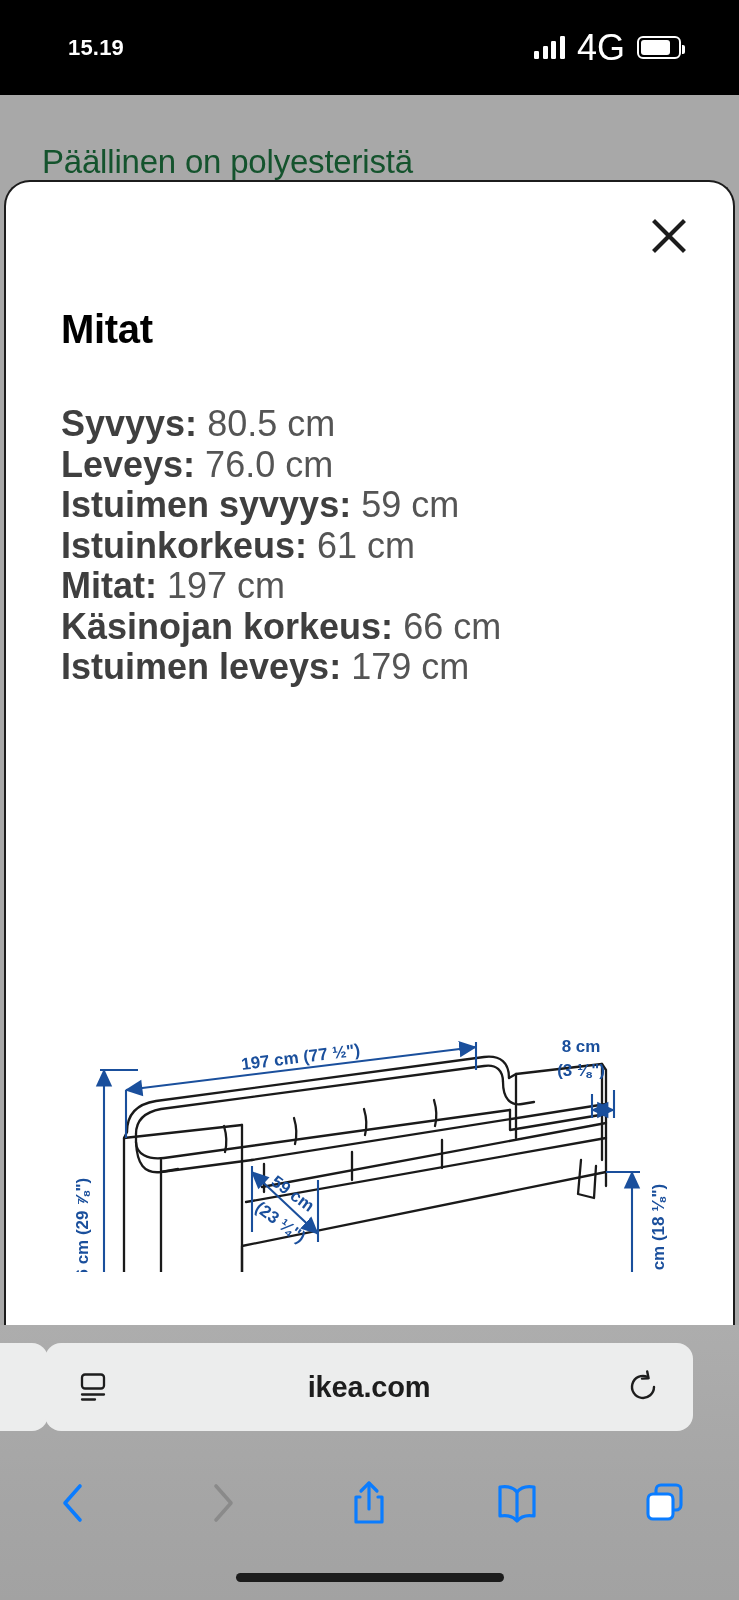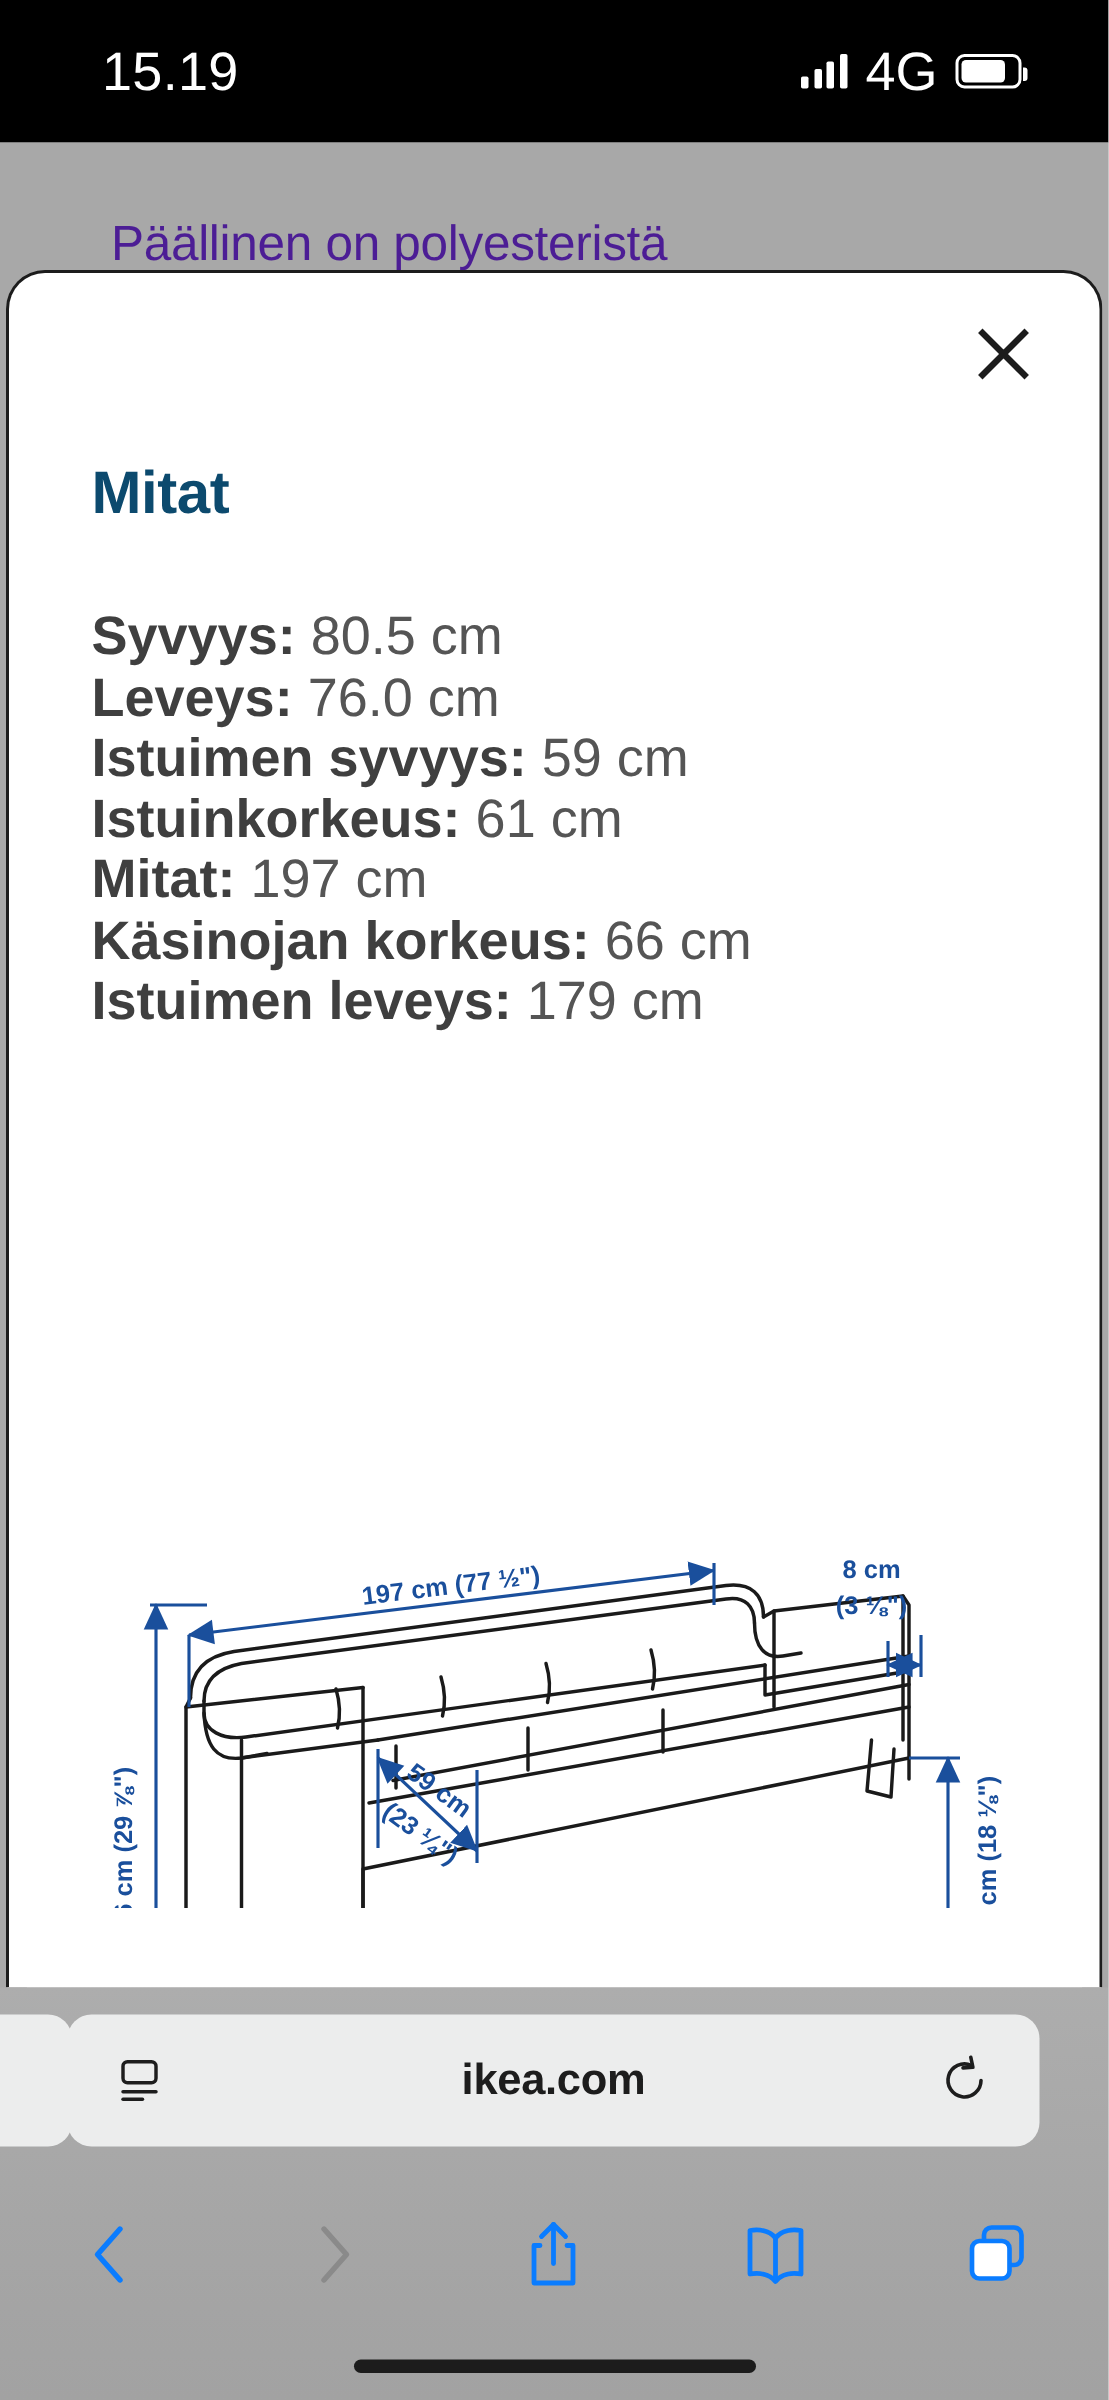--- a/index.html
+++ b/index.html
@@ -11,41 +11,41 @@
     position:relative;
   }
 
   
   .status-bar{
     position:absolute; top:0; left:0; width:739px; height:95px;
     background:#000; color:#fff;
     display:flex; align-items:center; justify-content:space-between;
     padding:0 58px 0 68px;
   }
-  .status-time{ font-size:36px; font-weight:400; letter-spacing:.2px; }
+  .status-time{ font-size:22px; font-weight:700; letter-spacing:.2px; }
   .status-right{ display:flex; align-items:center; gap:12px; }
   .sig-bars{ display:flex; align-items:flex-end; gap:3.5px; height:22px; }
   .sig-bars i{ width:5px; background:#fff; border-radius:1.2px; display:block; }
   .sig-bars i:nth-child(1){ height:8px; }
   .sig-bars i:nth-child(2){ height:13px; }
   .sig-bars i:nth-child(3){ height:18px; }
   .sig-bars i:nth-child(4){ height:23px; }
   .net-label{ font-size:36px; font-weight:500; }
   .battery{ width:44px; height:23px; border:2.4px solid #fff; border-radius:6px; position:relative; padding:2px; }
   .battery::after{ content:""; position:absolute; right:-6px; top:7px; width:3.5px; height:9px; background:#fff; border-radius:0 2px 2px 0; }
   .battery span{ display:block; height:100%; width:80%; background:#fff; border-radius:3px; }
 
   
   .page-behind{
     position:absolute; top:95px; left:0; width:739px; height:1230px;
     background:#a8a8a8;
   }
   .behind-heading{
     position:absolute; top:48px; left:42px;
-    font-size:33px; color:#4c1d95; letter-spacing:-.2px; white-space:nowrap;margin-left:32px;
+    font-size:33px; color:#14532d; letter-spacing:-.2px; white-space:nowrap;
   }
 
   
   .modal{
     position:absolute; top:180px; left:4px; width:731px; height:1145px;
     background:#fff;
     border:2.5px solid #1c1c1c;
     border-radius:26px 26px 0 0;
     border-bottom:none;
     overflow:hidden;
@@ -53,21 +53,21 @@
   .modal-close{
     position:absolute; top:26px; right:36px;
     width:56px; height:56px;
     display:flex; align-items:center; justify-content:center;
     background:none; border:none; cursor:pointer;
   }
   .modal-close svg{ display:block; }
 
   .modal-title{
     position:absolute; top:125px; left:55px;
-    font-size:40px; font-weight:700; color:#0c4a6e; letter-spacing:-.3px;
+    font-size:40px; font-weight:700; color:#000000; letter-spacing:-.3px;
   }
 
   
   .spec-list{ position:absolute; top:222px; left:55px; right:40px; }
   .spec-row{
     font-size:36px; color:#4a4a4a;
     line-height:40.5px; white-space:nowrap;
   }
   .spec-row .k{ font-weight:700; color:#3f3f3f; }
   .spec-row .v{ font-weight:400; color:#555; }

